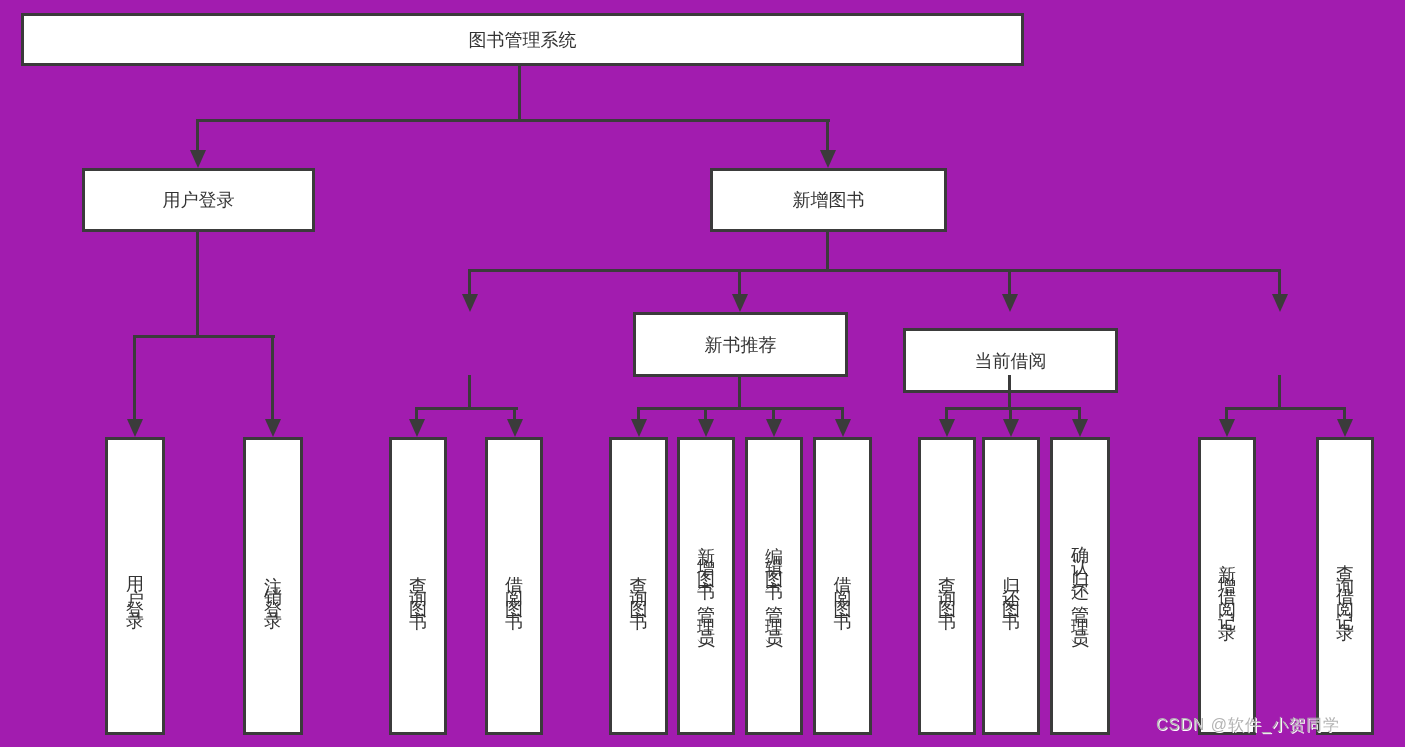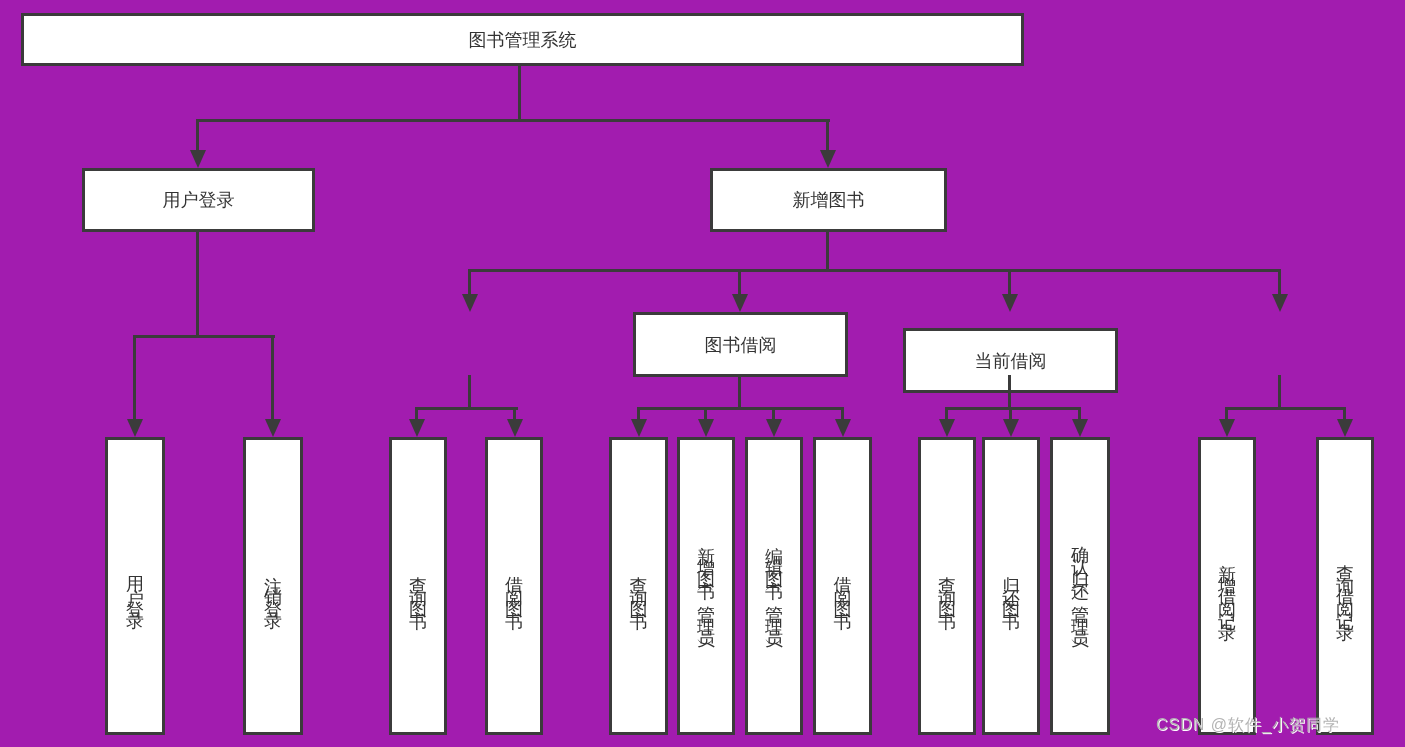--- a/index.html
+++ b/index.html
@@ -34,21 +34,21 @@
 </head>
 <body>
 
 <div class="canvas">
 
   <div class="node" style="left:21px;top:13px;width:1003px;height:53px">图书管理系统</div>
 
   <div class="node" style="left:82px;top:168px;width:233px;height:64px">用户登录</div>
   <div class="node" style="left:710px;top:168px;width:237px;height:64px">新增图书</div>
 
-  <div class="node" style="left:633px;top:312px;width:215px;height:65px">图书借阅</div>
+  <div class="node" style="left:633px;top:312px;width:215px;height:65px">新书推荐</div>
   <div class="node" style="left:903px;top:328px;width:215px;height:65px">当前借阅</div>
 
   <div class="node leaf" style="left:105px;top:437px;width:60px;height:298px">用户登录</div>
   <div class="node leaf" style="left:243px;top:437px;width:60px;height:298px">注销登录</div>
 
   <div class="node leaf" style="left:389px;top:437px;width:58px;height:298px">查询图书</div>
   <div class="node leaf" style="left:485px;top:437px;width:58px;height:298px">借阅图书</div>
 
   <div class="node leaf" style="left:609px;top:437px;width:59px;height:298px">查询图书</div>
   <div class="node leaf" style="left:677px;top:437px;width:58px;height:298px">新增图书（管理员）</div>

